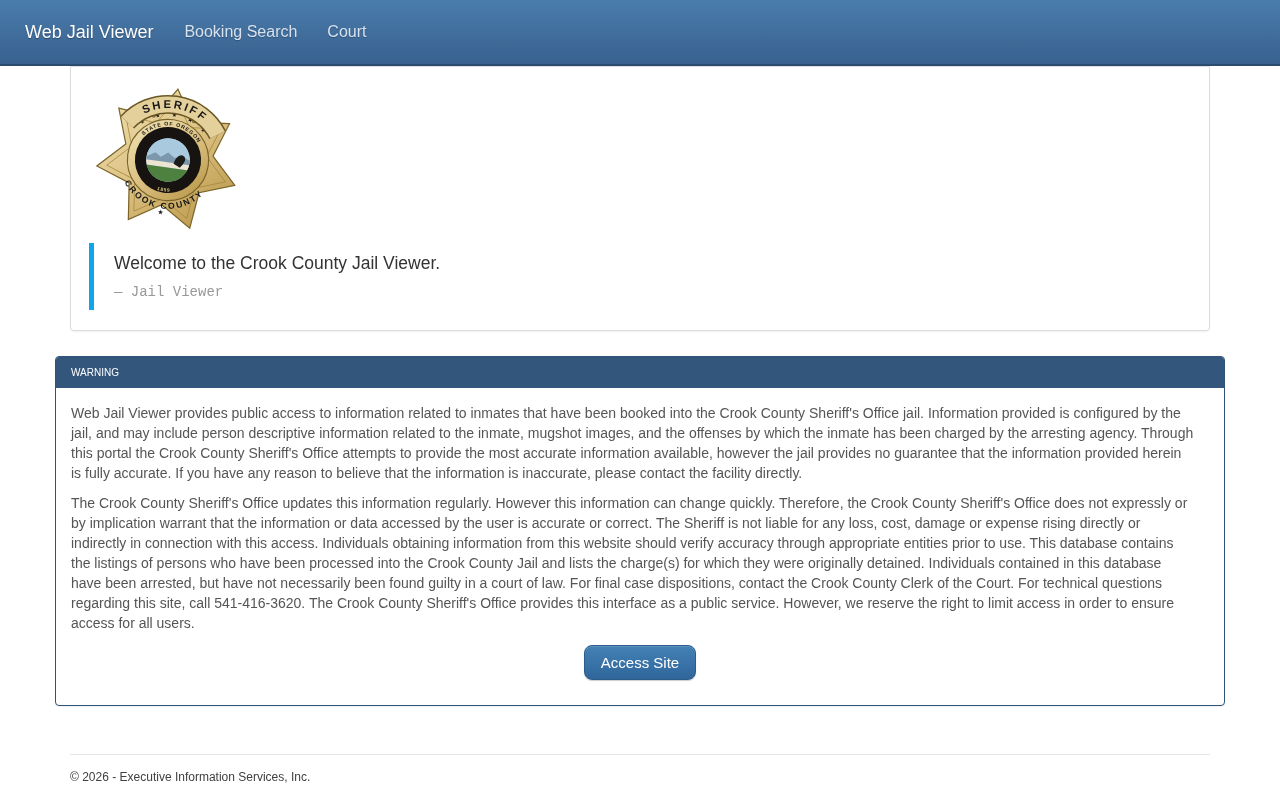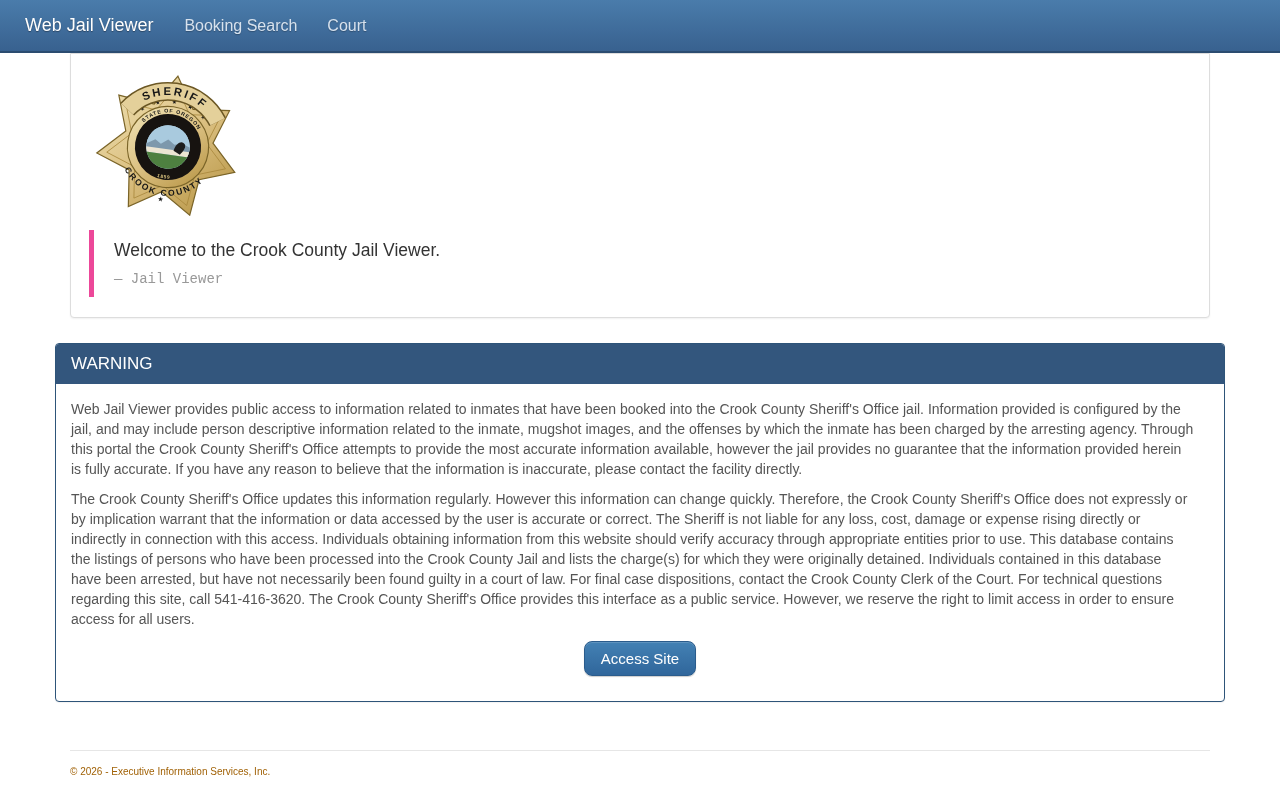--- a/index.html
+++ b/index.html
@@ -7,21 +7,21 @@
   body {
     font-family: "Liberation Sans", sans-serif;
     color: #333;
     width: 1280px;
     height: 800px;
     overflow: hidden;
   }
 
   
   .navbar {
-    height: 53px;
+    height: 66px;
     background: linear-gradient(#4a7cab, #38618f);
     border-bottom: 2px solid #2b4c70;
     display: flex;
     align-items: center;
     padding-left: 25px;
   }
   .navbar-brand {
     color: #ffffff;
     font-size: 18px;
     text-decoration: none;
@@ -54,37 +54,37 @@
   .badge-logo { flex: 0 0 auto; overflow: visible; }
   .site-title {
     font-size: 36px;
     font-weight: 700;
     color: #333;
     margin: 0 0 30px 0;
   }
   blockquote.welcome {
     margin: 2px 0 6px 0;
     padding: 10px 20px;
-    border-left: 5px solid #ec4899;
+    border-left: 5px solid #0ea5e9;
   }
   blockquote.welcome p { margin: 0 0 10px 0; font-size: 17.5px; color: #333; }
   blockquote.welcome footer { font-size: 14px; color: #999; font-family: Liberation Mono, monospace; }
 
   
   .panel {
     margin-top: 25px;
     border: 1px solid #2e5479;
     border-radius: 4px;
     box-shadow: 0 1px 1px rgba(0,0,0,.05);
     background: #fff;
   }
   .panel-heading {
     background: #33567d;
     color: #ffffff;
-    font-size: 17px;
+    font-size: 10px;
     padding: 10px 15px;
     border-radius: 3px 3px 0 0;
   }
   .panel-body {
     padding: 15px;
     font-size: 14px;
     line-height: 1.43;
     color: #555;
   }
   .panel-body p { margin: 0 15px 10px 0; }
@@ -101,21 +101,21 @@
     box-shadow: inset 0 1px 0 rgba(255,255,255,.15), 0 1px 1px rgba(0,0,0,.2);
     cursor: pointer;
   }
 
   
   hr.footer-rule {
     border: 0;
     border-top: 1px solid #e6e6e6;
     margin: 48px 15px 15px 15px;
   }
-  .site-footer p { margin: 0 15px; font-size: 10px; color: #a16207; }
+  .site-footer p { margin: 0 15px; font-size: 12px; color: #404040; }
 </style>
 </head>
 <body>
 
 <nav class="navbar">
   <a class="navbar-brand">Web Jail Viewer</a>
   <a class="nav-link">Booking Search</a>
   <a class="nav-link">Court</a>
 </nav>
 

